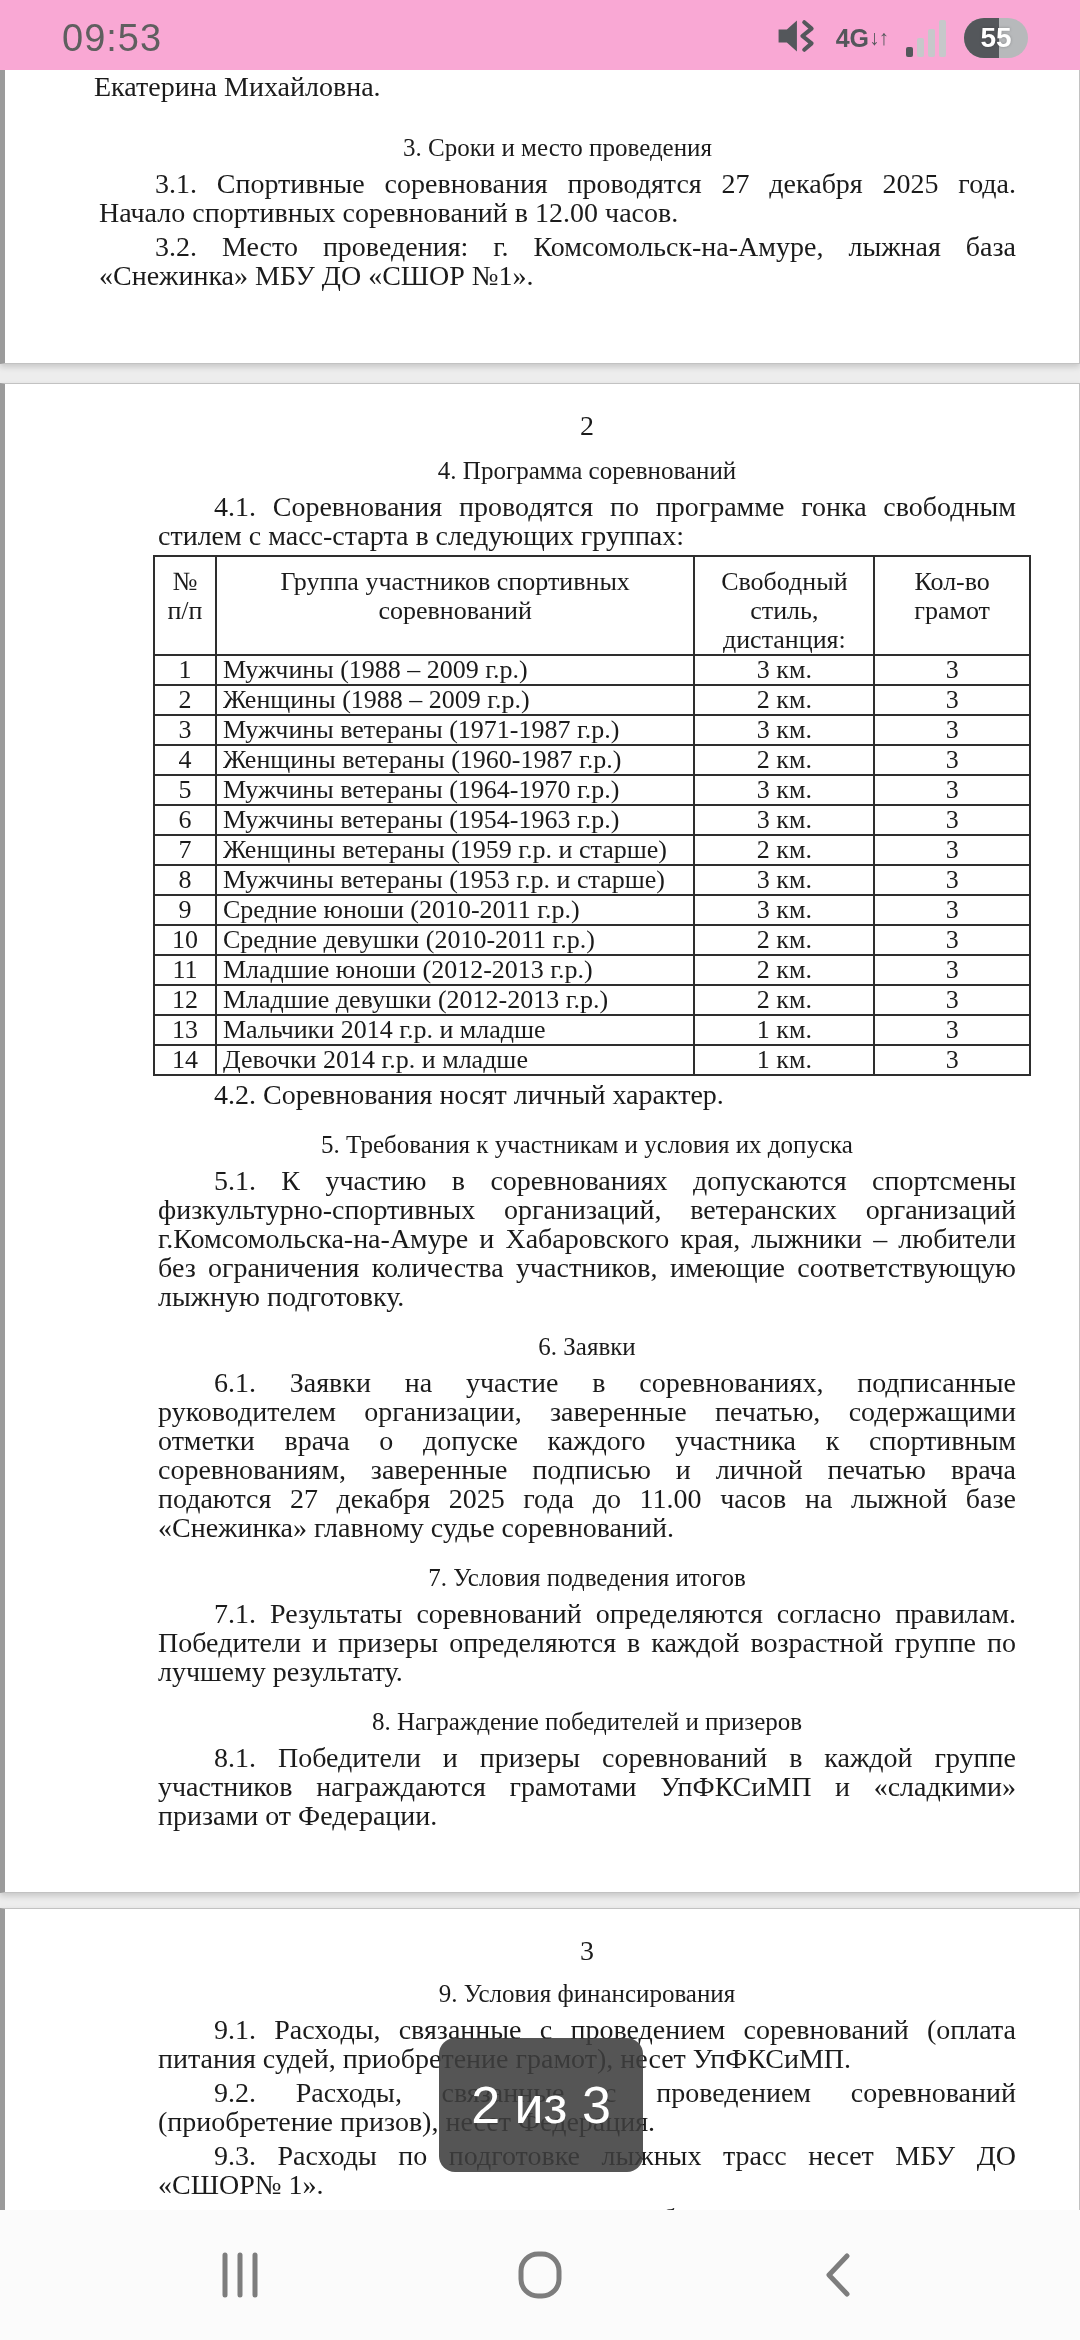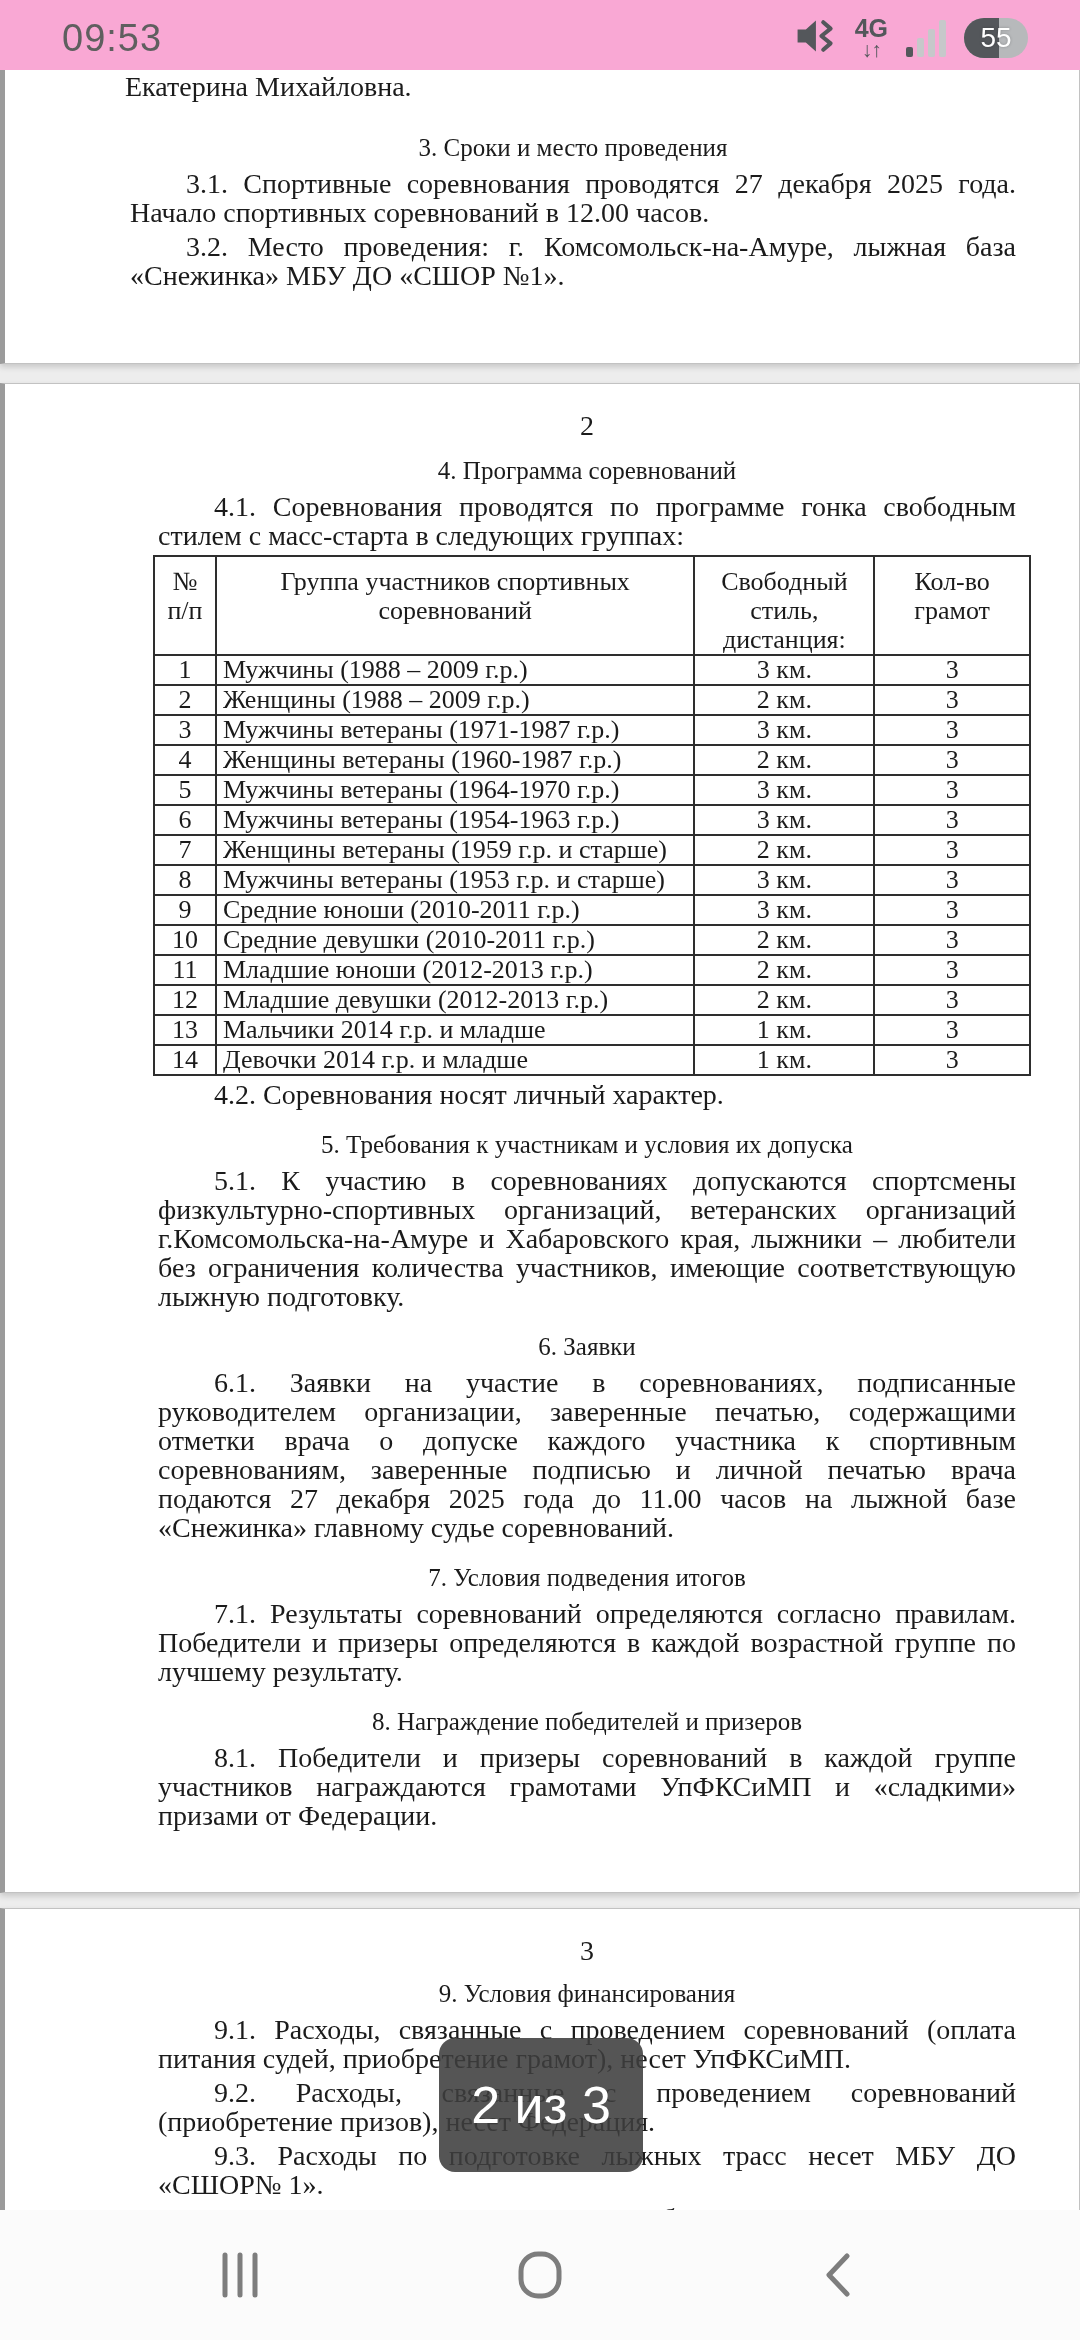--- a/index.html
+++ b/index.html
@@ -9,42 +9,42 @@
   }
   
   .status-bar{
     position:absolute;top:0;left:0;width:1080px;height:70px;
     background:#f9a8d4;display:flex;align-items:center;
     justify-content:space-between;padding:6px 52px 0 62px;box-sizing:border-box;
     z-index:30;
   }
   .status-time{font-size:38px;font-weight:500;color:#5f5f5f;letter-spacing:1px;}
   .status-icons{display:flex;align-items:center;gap:18px;}
-  .net-4g{display:flex;flex-direction:column;align-items:center;line-height:1;color:#54575b;}
+  .net-4g{display:flex;flex-direction:row;align-items:center;line-height:1;color:#54575b;}
   .net-4g .net-label{font-size:25px;font-weight:700;}
   .net-4g .net-arrows{font-size:21px;font-weight:700;margin-top:-2px;letter-spacing:-1px;}
   .signal-bars{display:flex;align-items:flex-end;gap:4px;height:38px;}
   .signal-bars i{display:block;width:7px;border-radius:2px;background:#c6c8ca;}
   .signal-bars i.on{background:#54575b;}
   .battery{
     position:relative;width:64px;height:40px;border-radius:20px;overflow:hidden;
     background:#b7b9bb;display:flex;align-items:center;justify-content:center;
   }
   .battery .fill{position:absolute;left:0;top:0;bottom:0;width:55%;background:#54575b;}
-  .battery .pct{position:relative;color:#ffffff;font-size:28px;font-weight:400;text-shadow:0 0 3px rgba(0,0,0,.25);}
+  .battery .pct{position:relative;color:#ffffff;font-size:28px;font-weight:700;text-shadow:0 0 3px rgba(0,0,0,.25);}
   
   .doc-area{position:absolute;top:0;left:0;width:1080px;height:2210px;background:#ededed;}
   .page{
     position:absolute;left:0;width:1080px;background:#ffffff;
     border:1px solid #c2c2c2;box-sizing:border-box;overflow:hidden;
     box-shadow:0 3px 6px rgba(0,0,0,.16);
     font-family:"Liberation Serif","DejaVu Serif",serif;color:#1b1b1b;
     border-left:5px solid #9b9b9b;
   }
-  .page-1{top:68px;height:296px;padding:0 58px 0 120px;}
+  .page-1{top:68px;height:296px;padding:0 58px 0 89px;}
   .page-2{top:383px;height:1510px;padding:26px 58px 0 148px;}
   .page-3{top:1908px;height:302px;padding:26px 58px 0 148px;border-bottom:none;}
   .para{font-size:28px;line-height:29px;text-align:justify;text-indent:56px;margin:5px;}
   .sec-heading{font-size:25px;line-height:31px;text-align:center;margin:20px 0 6px;font-weight:400;}
   .page-num{font-size:28px;line-height:31px;text-align:center;margin:0 0 14px;}
   .clipped-line{font-size:28px;line-height:31px;margin-top:2px;}
   .first-heading{margin-top:30px;}
   
   .doc-table{border-collapse:collapse;width:878px;margin:4px 0 0 0;}
   .doc-table th,.doc-table td{

